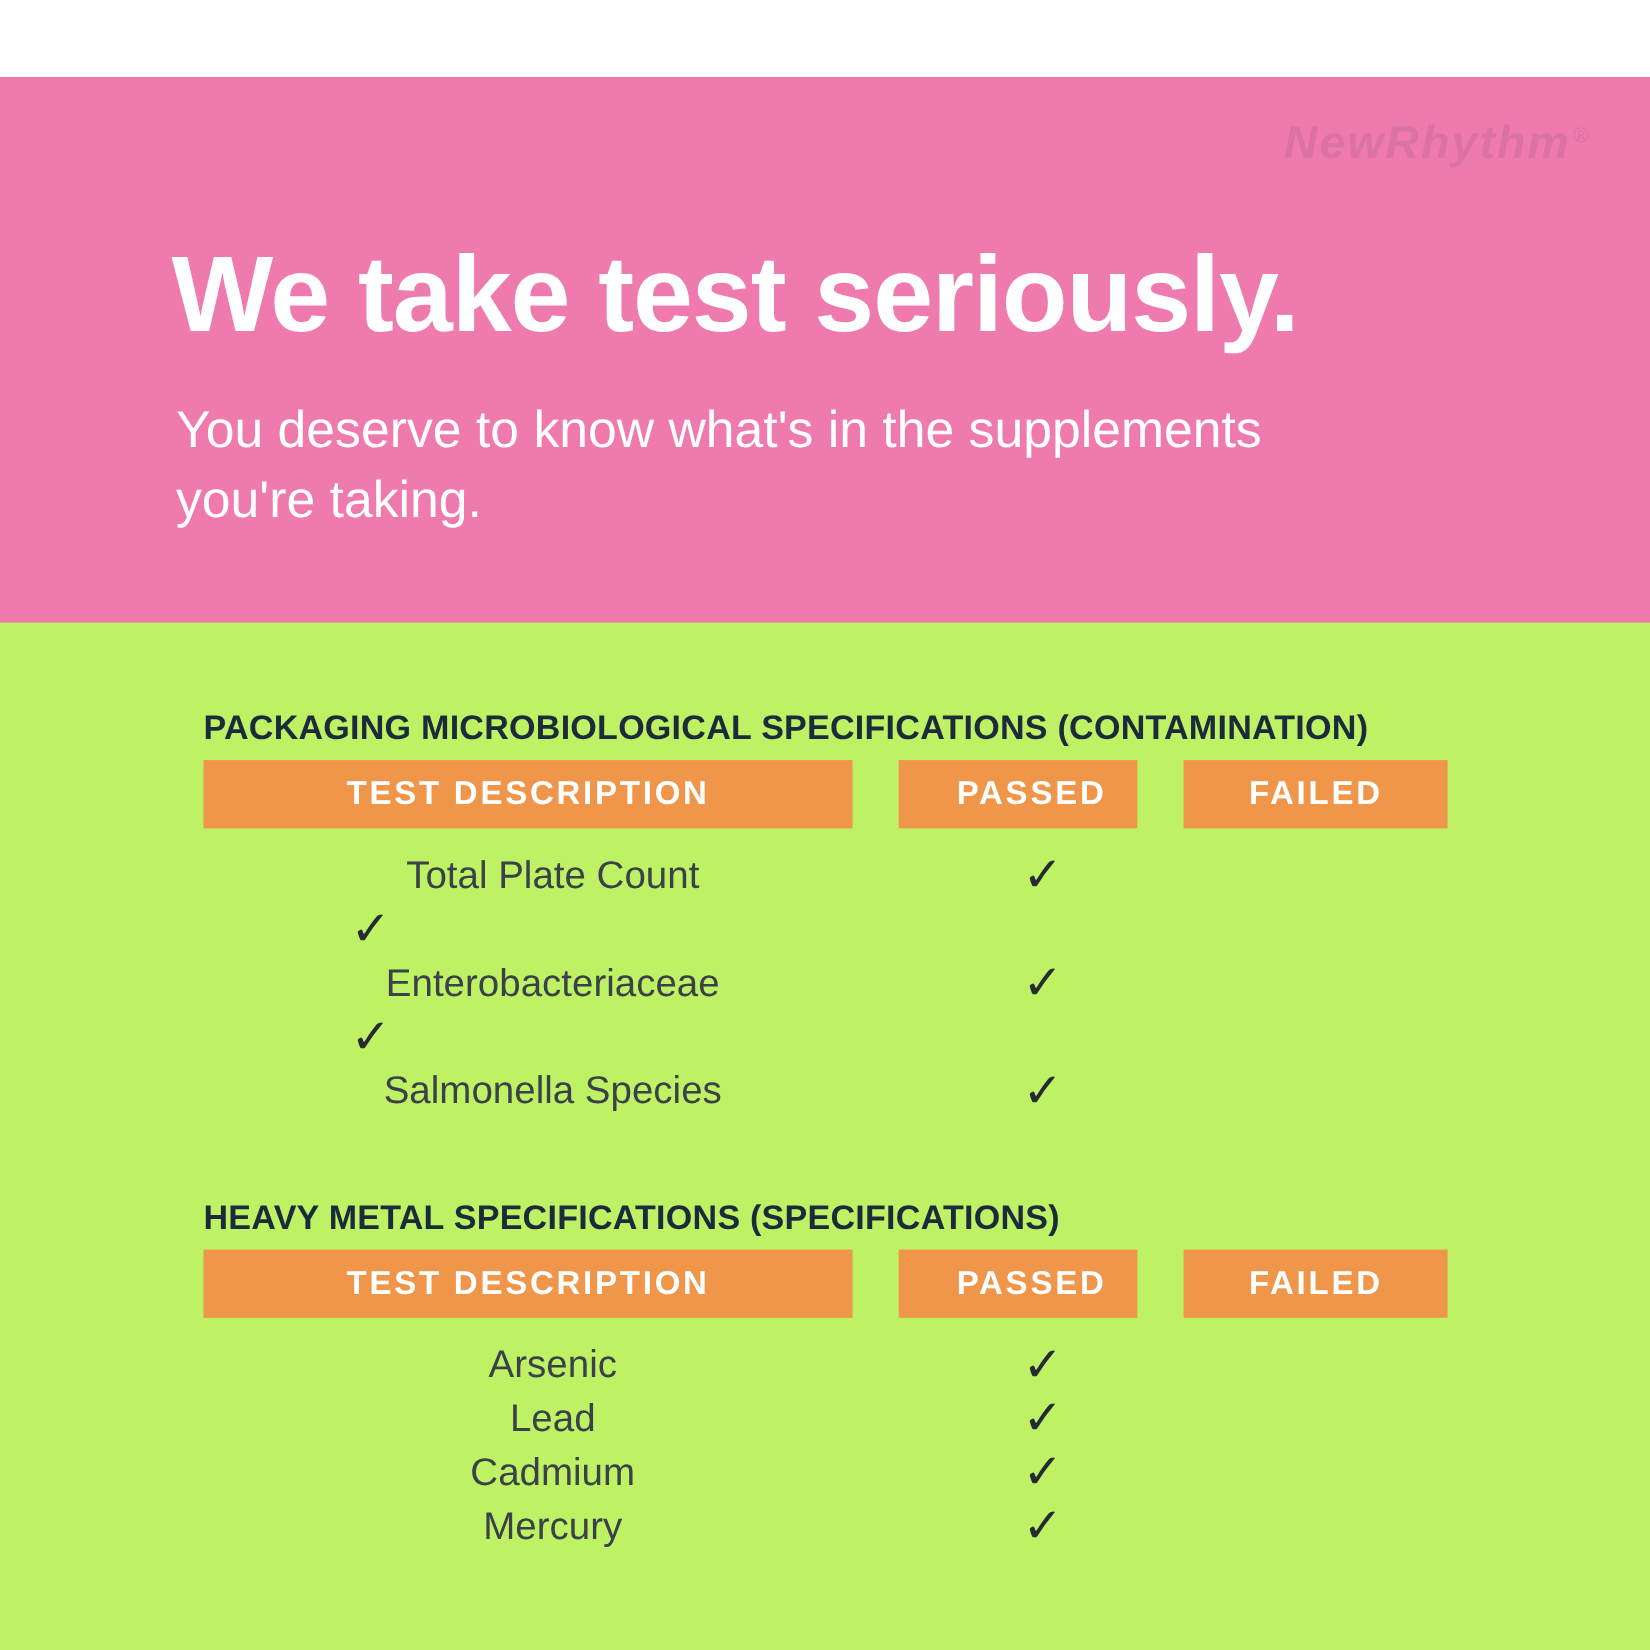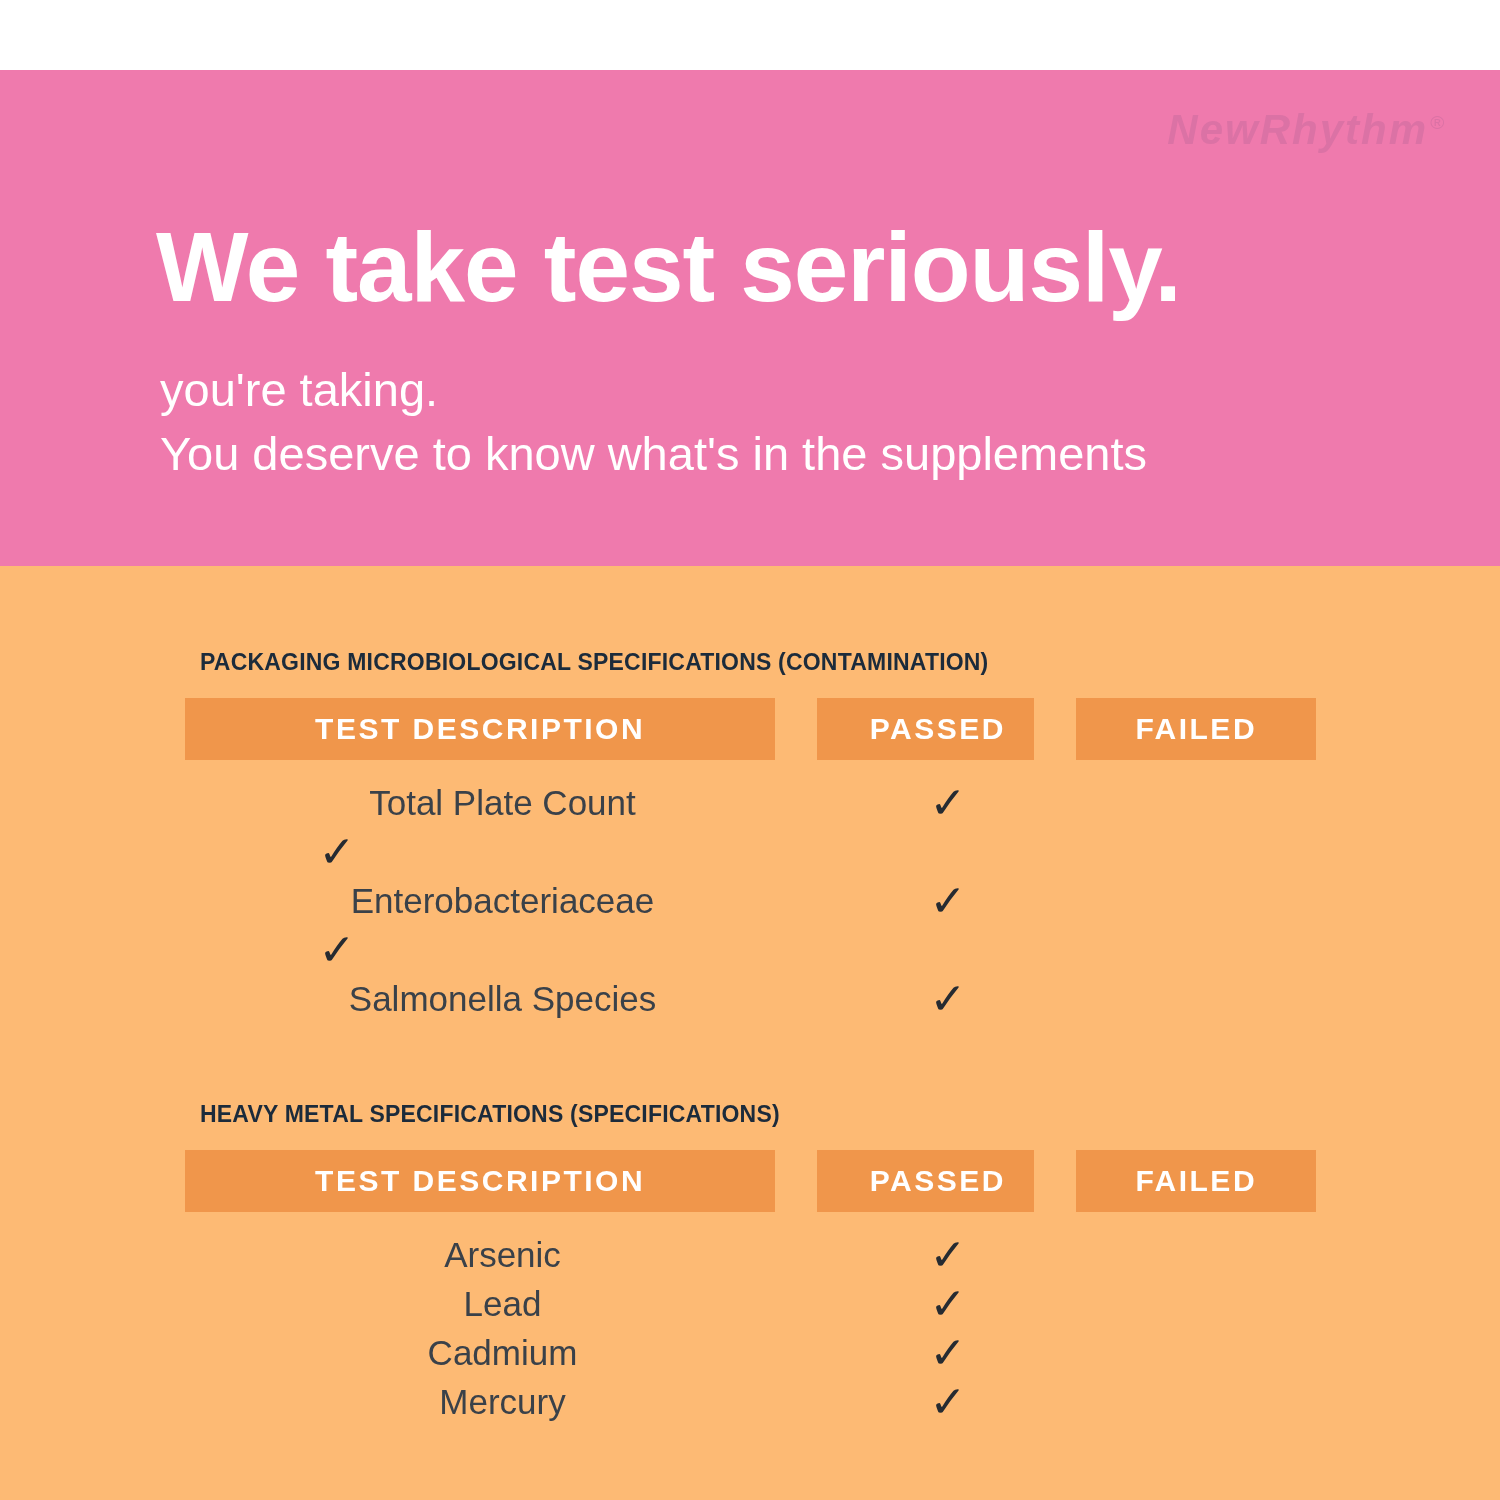--- a/index.html
+++ b/index.html
@@ -1,20 +1,20 @@
 <!DOCTYPE html>
 <html><head>
 <meta charset="utf-8">
 <style>
   html,body{margin:0;padding:0;}
   body{background:#ffffff;}
   .canvas{
     position:relative;
     width:1500px;height:1500px;
-    background:#fdba74;
+    background:#bef264;
     overflow:hidden;
     font-family:"Liberation Sans", sans-serif;
   }
   
   .top-strip{
     position:absolute;top:0;left:0;width:1500px;height:70px;background:#ffffff;
   }
   .hero{
     position:absolute;top:70px;left:0;width:1500px;height:496px;
     background:#EF7AAD;
@@ -37,22 +37,22 @@
     position:absolute;top:288px;left:160px;margin:0;
     font-size:47px;line-height:64px;font-weight:400;
     color:#ffffff;
   }
   .hero-sub span{display:block;}
   
   .content{
     position:absolute;top:565px;left:185px;width:1131px;
   }
   .section-title{
-    margin:15px;
-    font-size:23px;line-height:42px;font-weight:bold;
+    margin:0;
+    font-size:31px;line-height:42px;font-weight:bold;
     color:#1C2B3B;letter-spacing:0.2px;
     white-space:nowrap;
   }
   .section-title.first{margin-top:76px;}
   .section-title.second{margin-top:70px;}
   .thead{
     display:flex;margin-top:8px;height:62px;
   }
   .th{
     background:#F0964B;color:#ffffff;
@@ -90,22 +90,22 @@
 <body>
 
 <div class="canvas">
 
   <div class="top-strip"></div>
 
   <div class="hero">
     <div class="logo"><span>NewRhythm</span><sup>®</sup></div>
     <h1 class="hero-title">We take test seriously.</h1>
     <p class="hero-sub">
+      <span>You deserve to know what's in the supplements</span>
       <span>you're taking.</span>
-      <span>You deserve to know what's in the supplements</span>
     </p>
   </div>
 
   <div class="content">
 
     <h2 class="section-title first">PACKAGING MICROBIOLOGICAL SPECIFICATIONS (CONTAMINATION)</h2>
 
     <div class="thead">
       <div class="th desc">TEST DESCRIPTION</div>
       <div class="th passed">PASSED</div>

